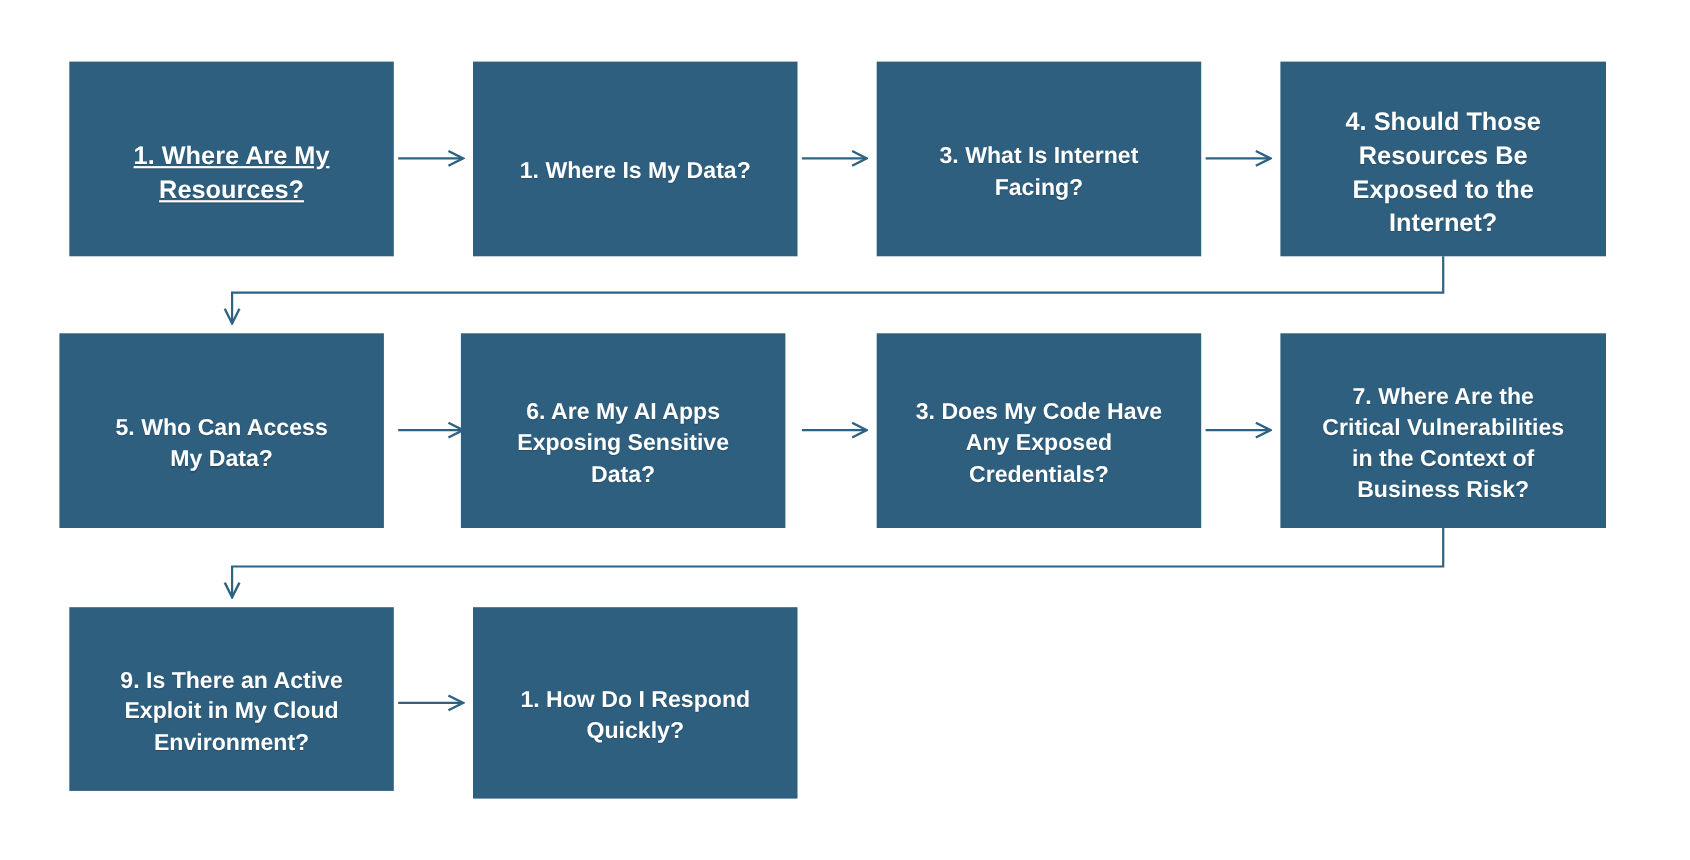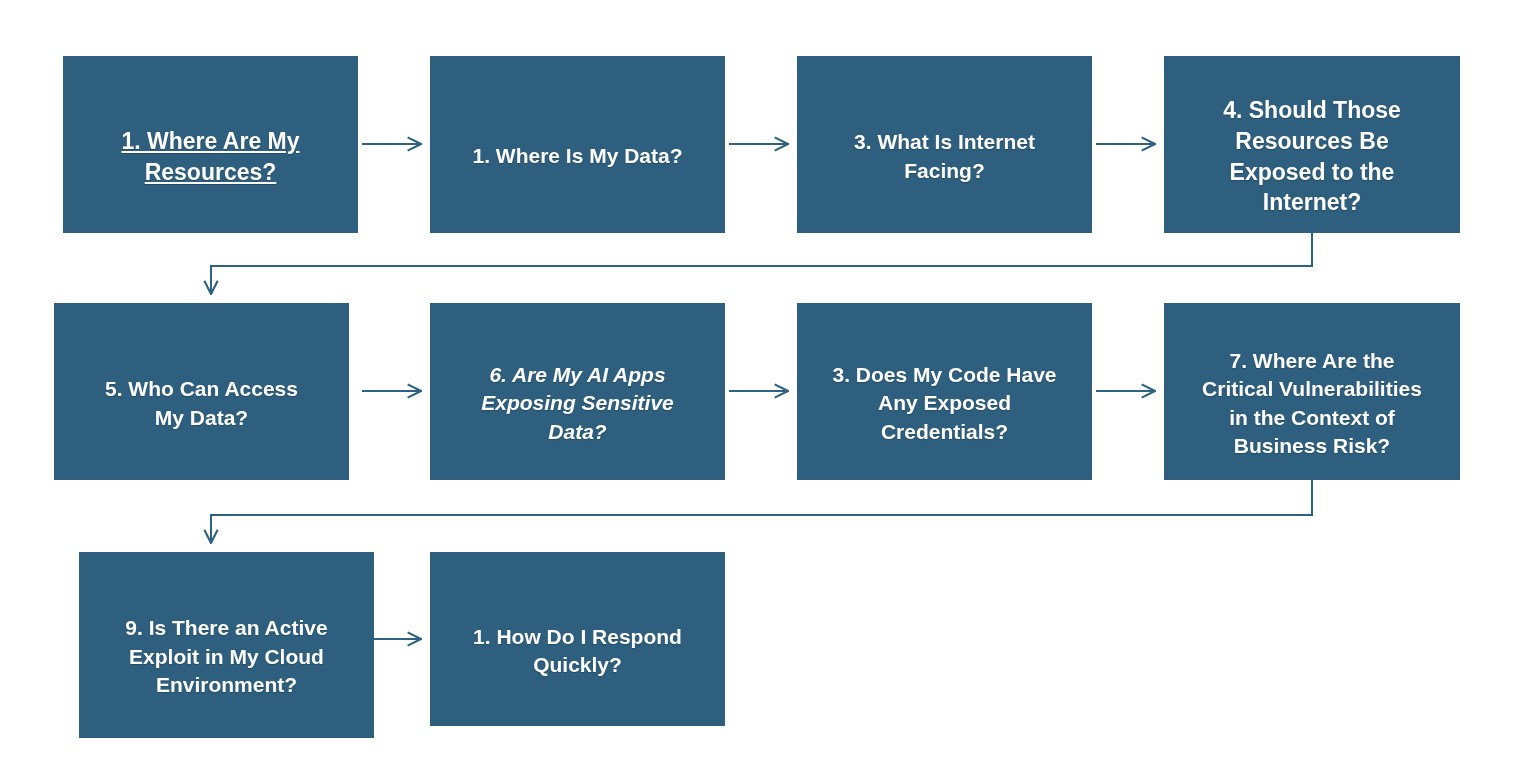--- a/index.html
+++ b/index.html
@@ -59,24 +59,24 @@
     white-space: pre-line;
     text-shadow: 0 1px 1px rgba(0,0,0,0.2);
     margin-top: 24px;
   }
   .step-1 .step-label, .step-4 .step-label { font-size: 23px; line-height: 1.33; }
   .step-1  { left: 63px;   top: 56px; text-decoration: underline; }
   .step-2  { left: 430px;  top: 56px; }
   .step-3  { left: 797px;  top: 56px; }
   .step-4  { left: 1164px; top: 56px; width: 296px; }
   .step-5  { left: 54px;   top: 303px; text-align: center; }
-  .step-6  { left: 430px;  top: 303px; font-style: italic; }
+  .step-6  { left: 419px;  top: 303px; }
   .step-7  { left: 797px;  top: 303px; }
   .step-8  { left: 1164px; top: 303px; width: 296px; }
-  .step-9  { left: 79px;   top: 552px; height: 186px; align-items: center; }
+  .step-9  { left: 63px;   top: 552px; height: 167px; align-items: center; }
   .step-10 { left: 430px;  top: 552px; height: 174px; }
 </style>
 </head>
 <body>
 
 <div class="canvas">
 
   <svg class="connector-layer" width="1536" height="782" viewBox="0 0 1536 782" xmlns="http://www.w3.org/2000/svg">
     <defs>
       <marker id="arrow" viewBox="0 0 12 12" refX="11" refY="6" markerWidth="16" markerHeight="16" markerUnits="userSpaceOnUse" orient="auto-start-reverse">

